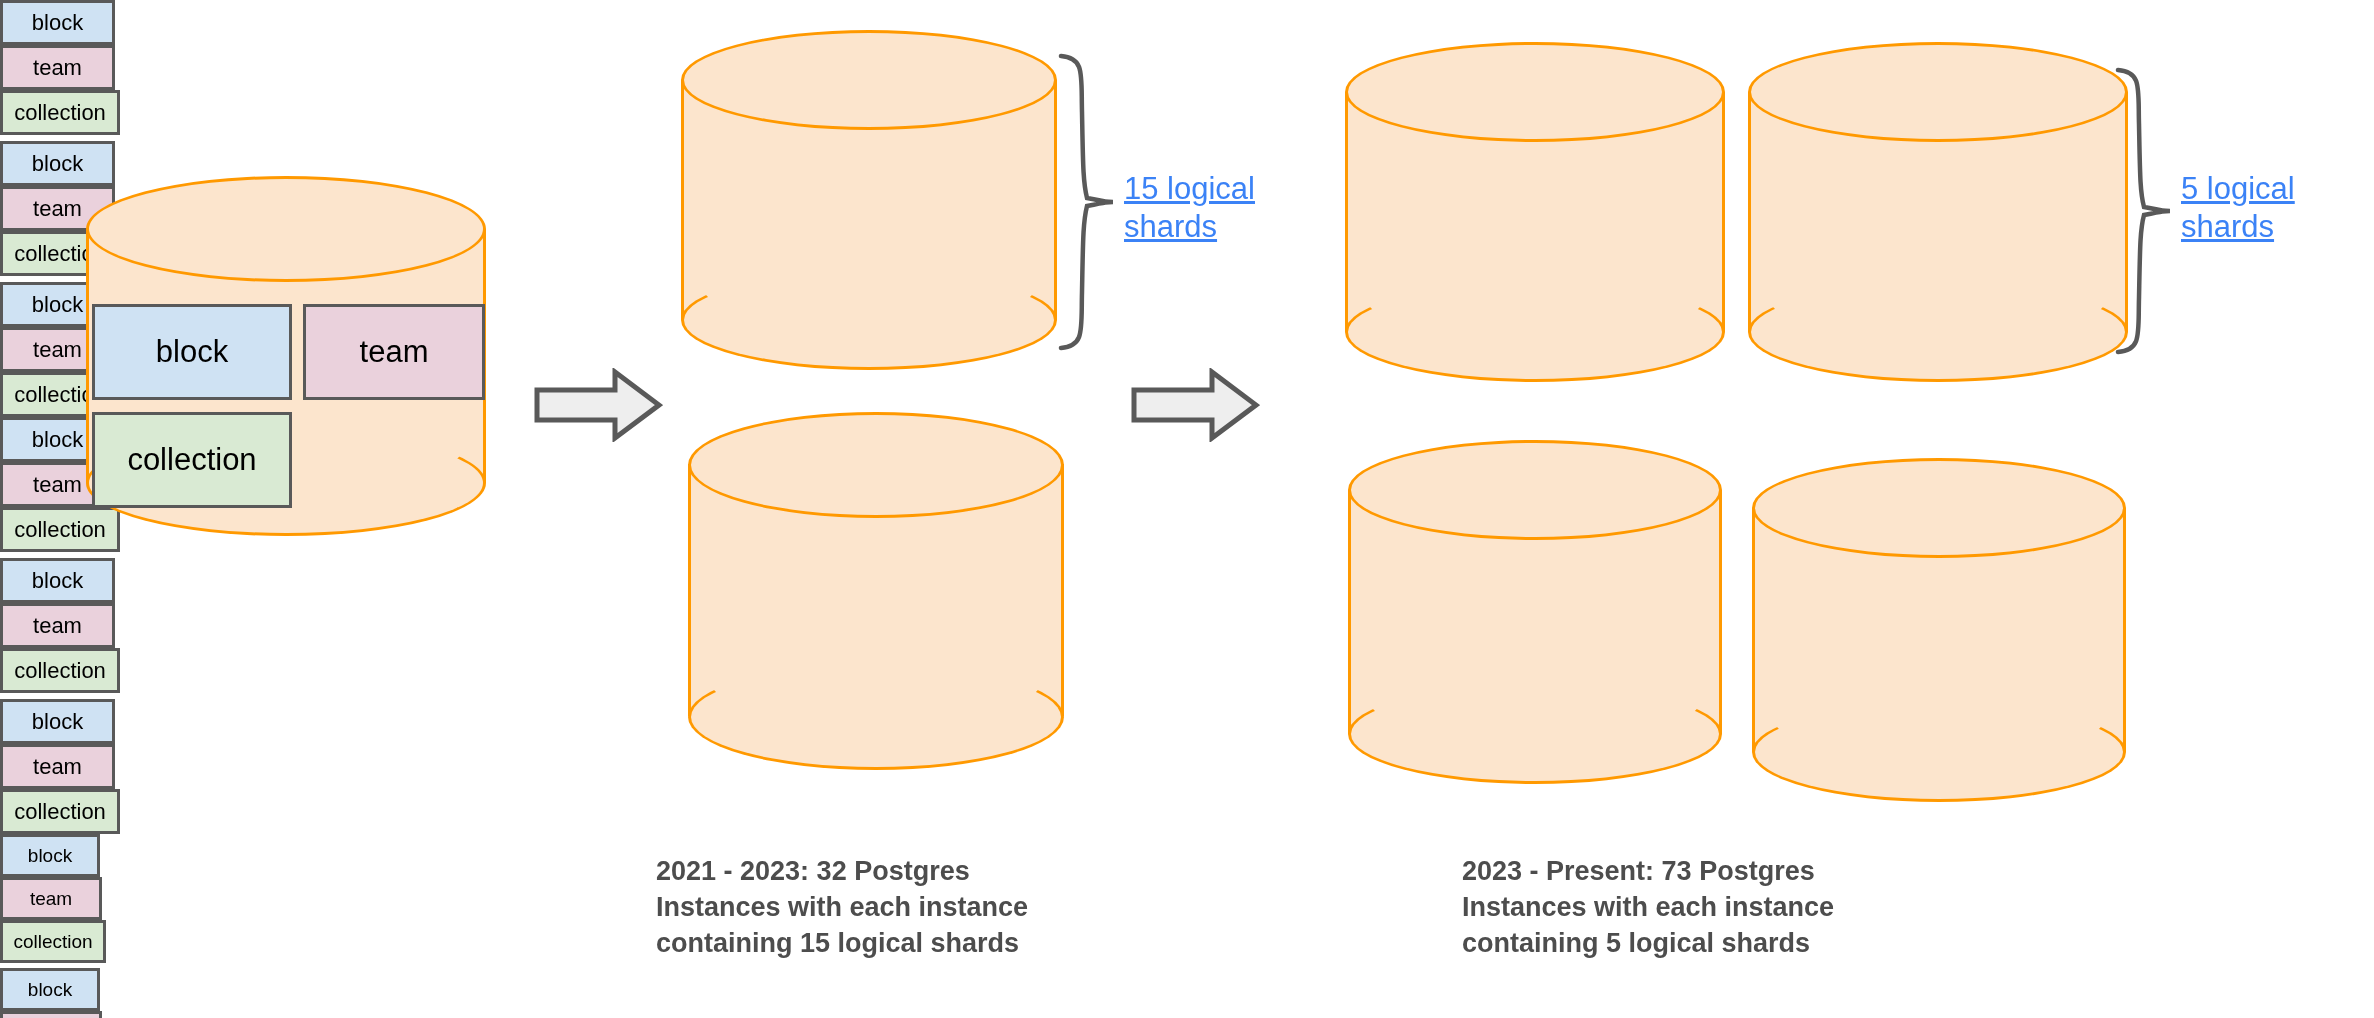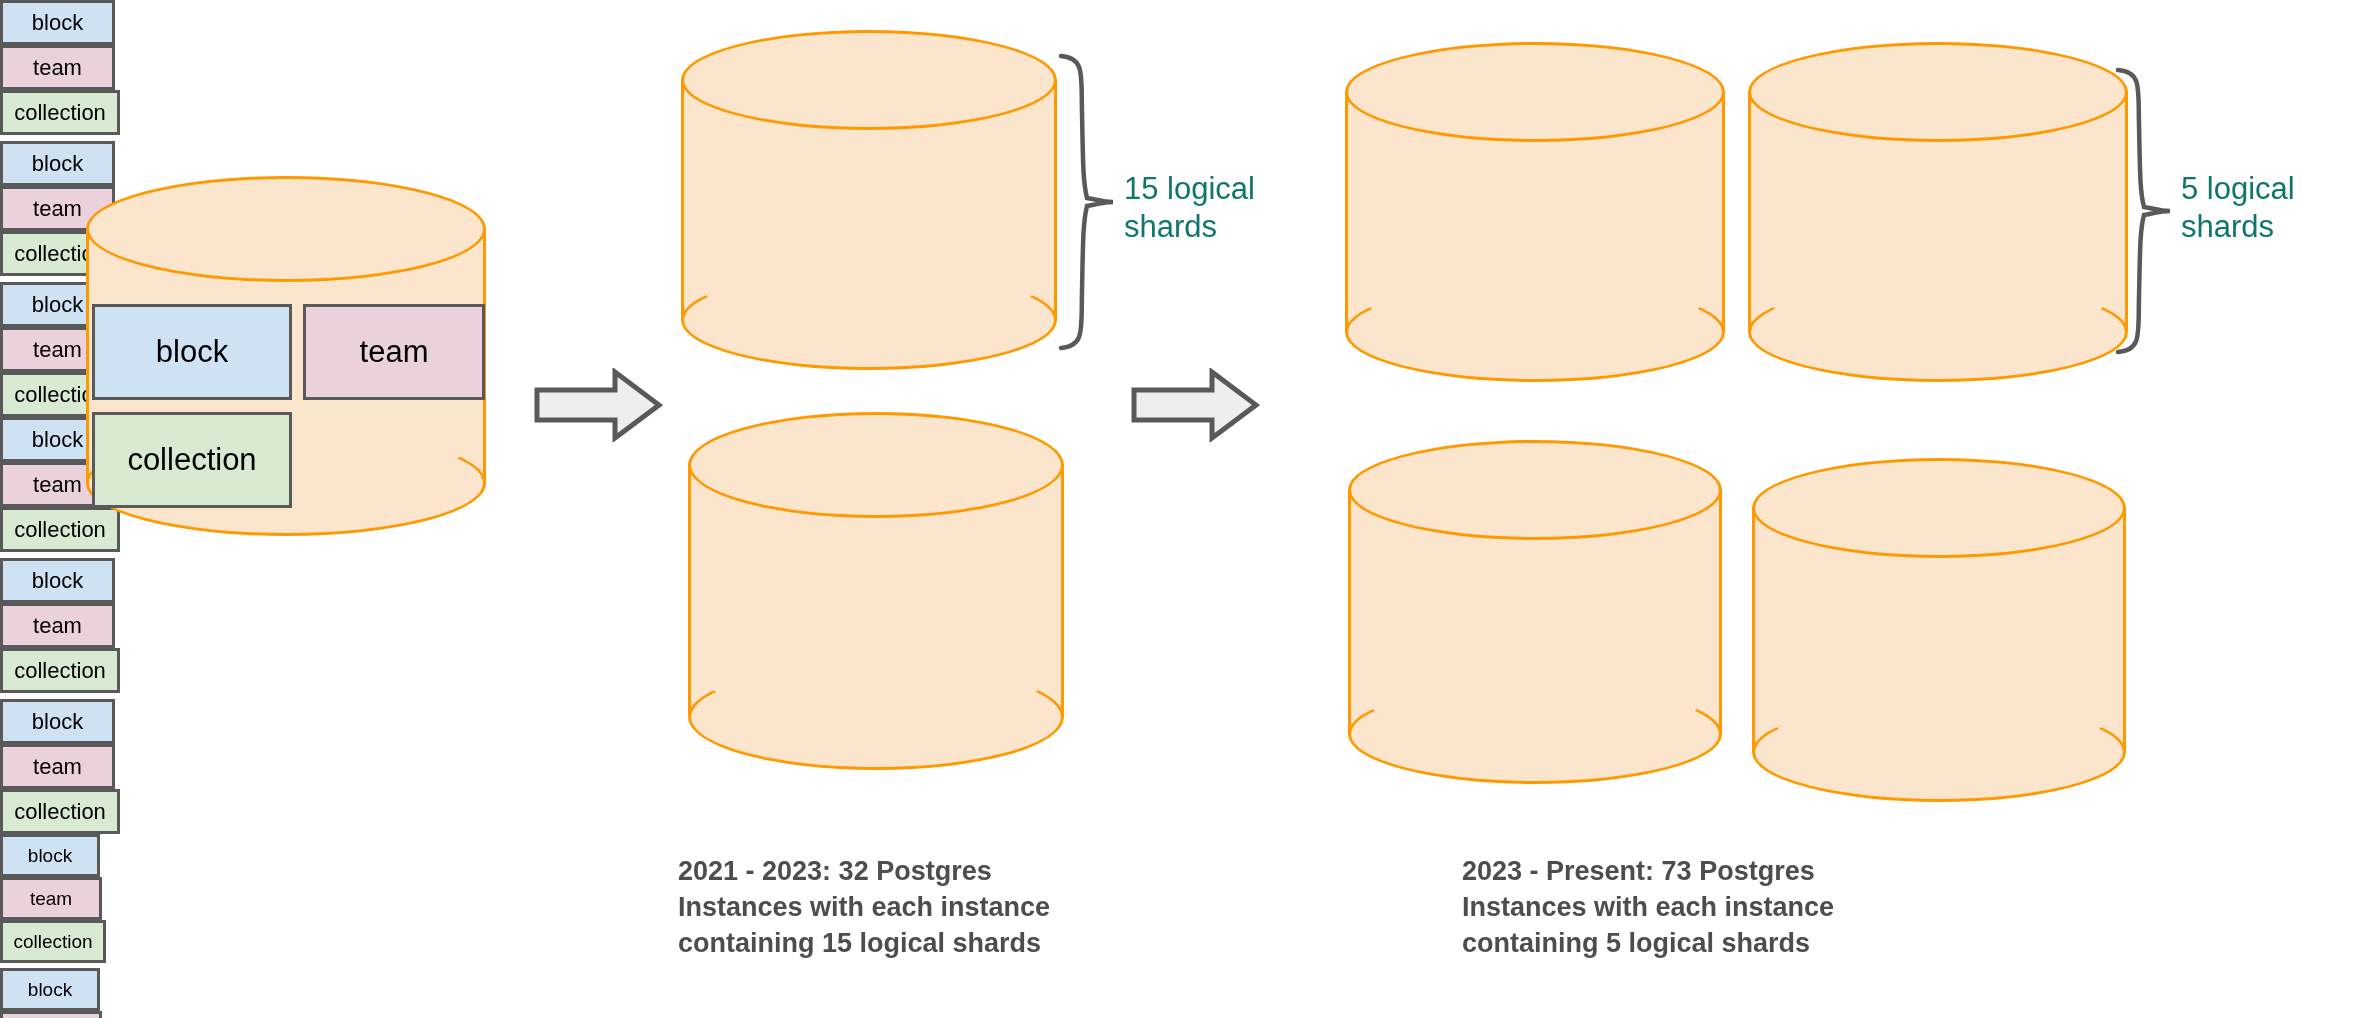--- a/index.html
+++ b/index.html
@@ -80,23 +80,24 @@
   
   .arrow {
     position: absolute;
   }
 
   
   .brace { position: absolute; }
   .brace-label {
     position: absolute;
     font-size: 31px;
-    color: #0f766e;
+    color: #3b82f6;
     line-height: 1.22;
     white-space: pre-line;
+    text-decoration: underline;
   }
 
   
   .caption {
     position: absolute;
     font-size: 27px;
     font-weight: bold;
     color: #4d4d4d;
     line-height: 1.33;
     white-space: pre-line;
@@ -213,21 +214,21 @@
         </div>
       <div class="shard team" style="width:115px;height:45px;font-size:22px;margin-right:7px;">
         <span>team</span>
         </div>
       <div class="shard collection" style="width:120px;height:45px;font-size:22px;">
         <span>collection</span>
         </div>
     </div>
   </div>
 
-  <div class="caption" style="left:656px; top:854px; width:580px;margin-left:22px;">2021 - 2023: 32 Postgres
+  <div class="caption" style="left:656px; top:854px; width:580px;">2021 - 2023: 32 Postgres
 Instances with each instance
 containing 15 logical shards</div>
 
   <div class="arrow" style="left:1130px; top:368px; width:130px; height:74px;">
     <svg width="130" height="74" viewBox="0 0 130 74">
       <polygon points="4,22 82,22 82,4 126,37 82,70 82,52 4,52" fill="#eeeeee" stroke="#595959" stroke-width="5" stroke-linejoin="miter"></polygon>
     </svg>
   </div>
 
   <div class="cyl" style="left:1345px; top:42px; width:380px; height:340px;">

